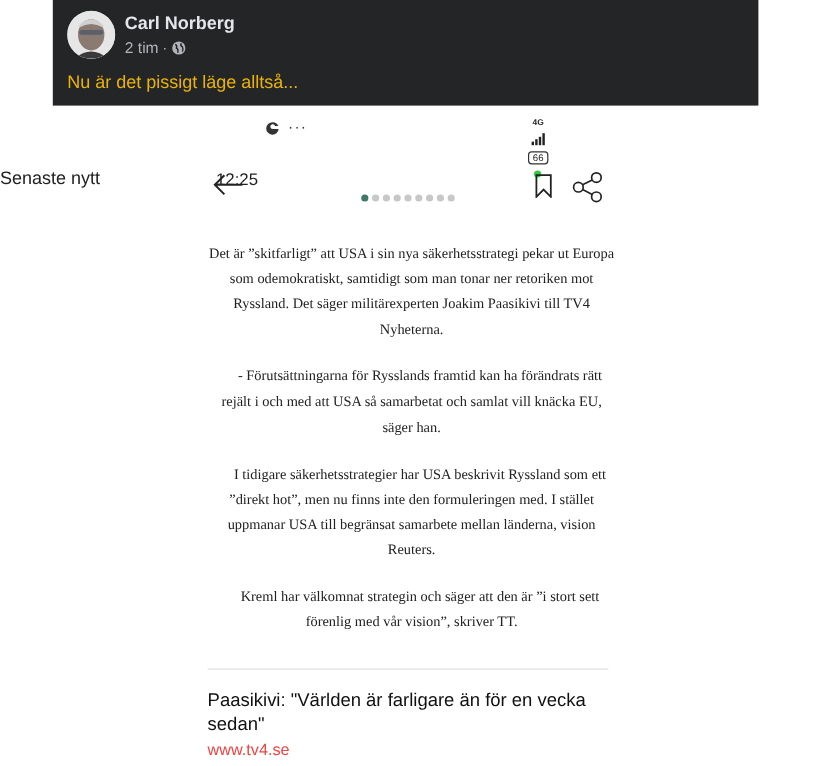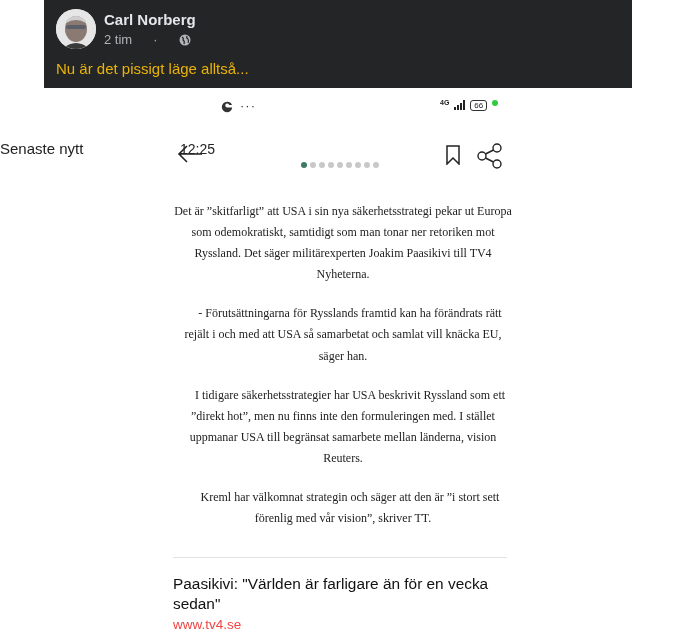--- a/index.html
+++ b/index.html
@@ -1,29 +1,29 @@
 <!DOCTYPE html>
 <html><head>
 <meta charset="utf-8">
 <style>
   html,body{margin:0;padding:0;}
   body{width:680px;height:638px;background:#ffffff;position:relative;overflow:hidden;font-family:"Liberation Sans","DejaVu Sans",sans-serif;}
   .fb-header{position:absolute;left:0;top:0;width:588px;height:88px;background:#242526;margin-left:44px;}
   .avatar{position:absolute;left:12px;top:9px;width:40px;height:40px;border-radius:50%;overflow:hidden;background:#d8d8d8;}
   .author{position:absolute;left:60px;top:11px;color:#e4e6eb;font-weight:bold;font-size:15px;}
-  .meta{position:absolute;left:60px;top:32px;color:#b0b3b8;font-size:13px;display:flex;align-items:center;gap:21px;}
+  .meta{position:absolute;left:60px;top:32px;color:#b0b3b8;font-size:13px;display:flex;align-items:center;gap:3px;}
   .globe{display:inline-block;width:12px;height:12px;}
   .more{position:absolute;left:640px;top:20px;display:flex;gap:3px;cursor:pointer;}
   .more span{width:5px;height:5px;border-radius:50%;background:#b0b3b8;display:block;}
   .post-text{position:absolute;left:12px;top:60px;color:#eab308;font-size:15px;}
 
   .status-time{position:absolute;left:180px;top:100px;font-size:14px;color:#222;margin-top:41px;}
   .status-edge{position:absolute;left:221px;top:101px;width:12px;height:12px;}
   .status-dots{position:absolute;left:240px;top:98px;font-size:13px;color:#333;letter-spacing:1px;}
-  .status-right{position:absolute;left:440px;top:100px;display:flex;gap:5px;}
+  .status-right{position:absolute;left:440px;top:100px;display:flex;align-items:center;gap:5px;flex-direction:column;}
   .net{font-size:7px;line-height:6px;color:#222;font-weight:bold;}
   .bars{display:flex;align-items:flex-end;gap:1px;height:10px;}
   .bars i{display:block;width:2px;background:#222;}
   .battery{border:1px solid #333;border-radius:3px;font-size:8px;padding:0 3px;color:#222;height:9px;line-height:9px;}
   .green-dot{width:6px;height:6px;border-radius:50%;background:#2ecc40;}
 
   .back{position:absolute;left:177px;top:144px;width:26px;height:20px;cursor:pointer;}
   .nav-title{position:absolute;left:0;width:680px;top:140px;text-align:left;font-size:15px;color:#222;pointer-events:none;}
   .pager{position:absolute;left:301px;top:162px;display:flex;gap:3px;}
   .pager span{width:6px;height:6px;border-radius:50%;background:#c8c8c8;display:block;}

